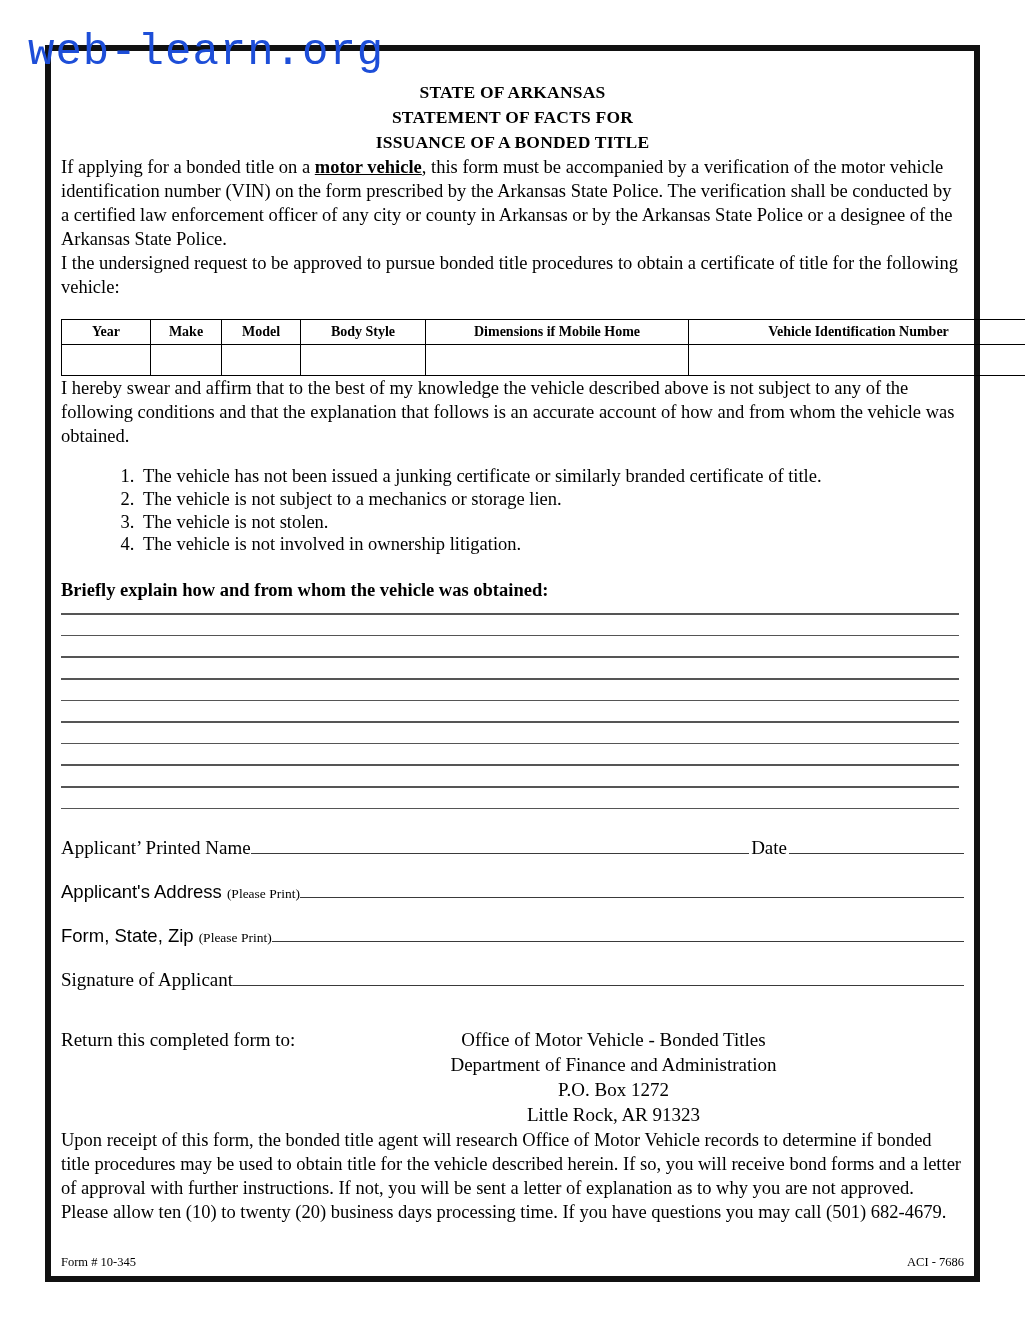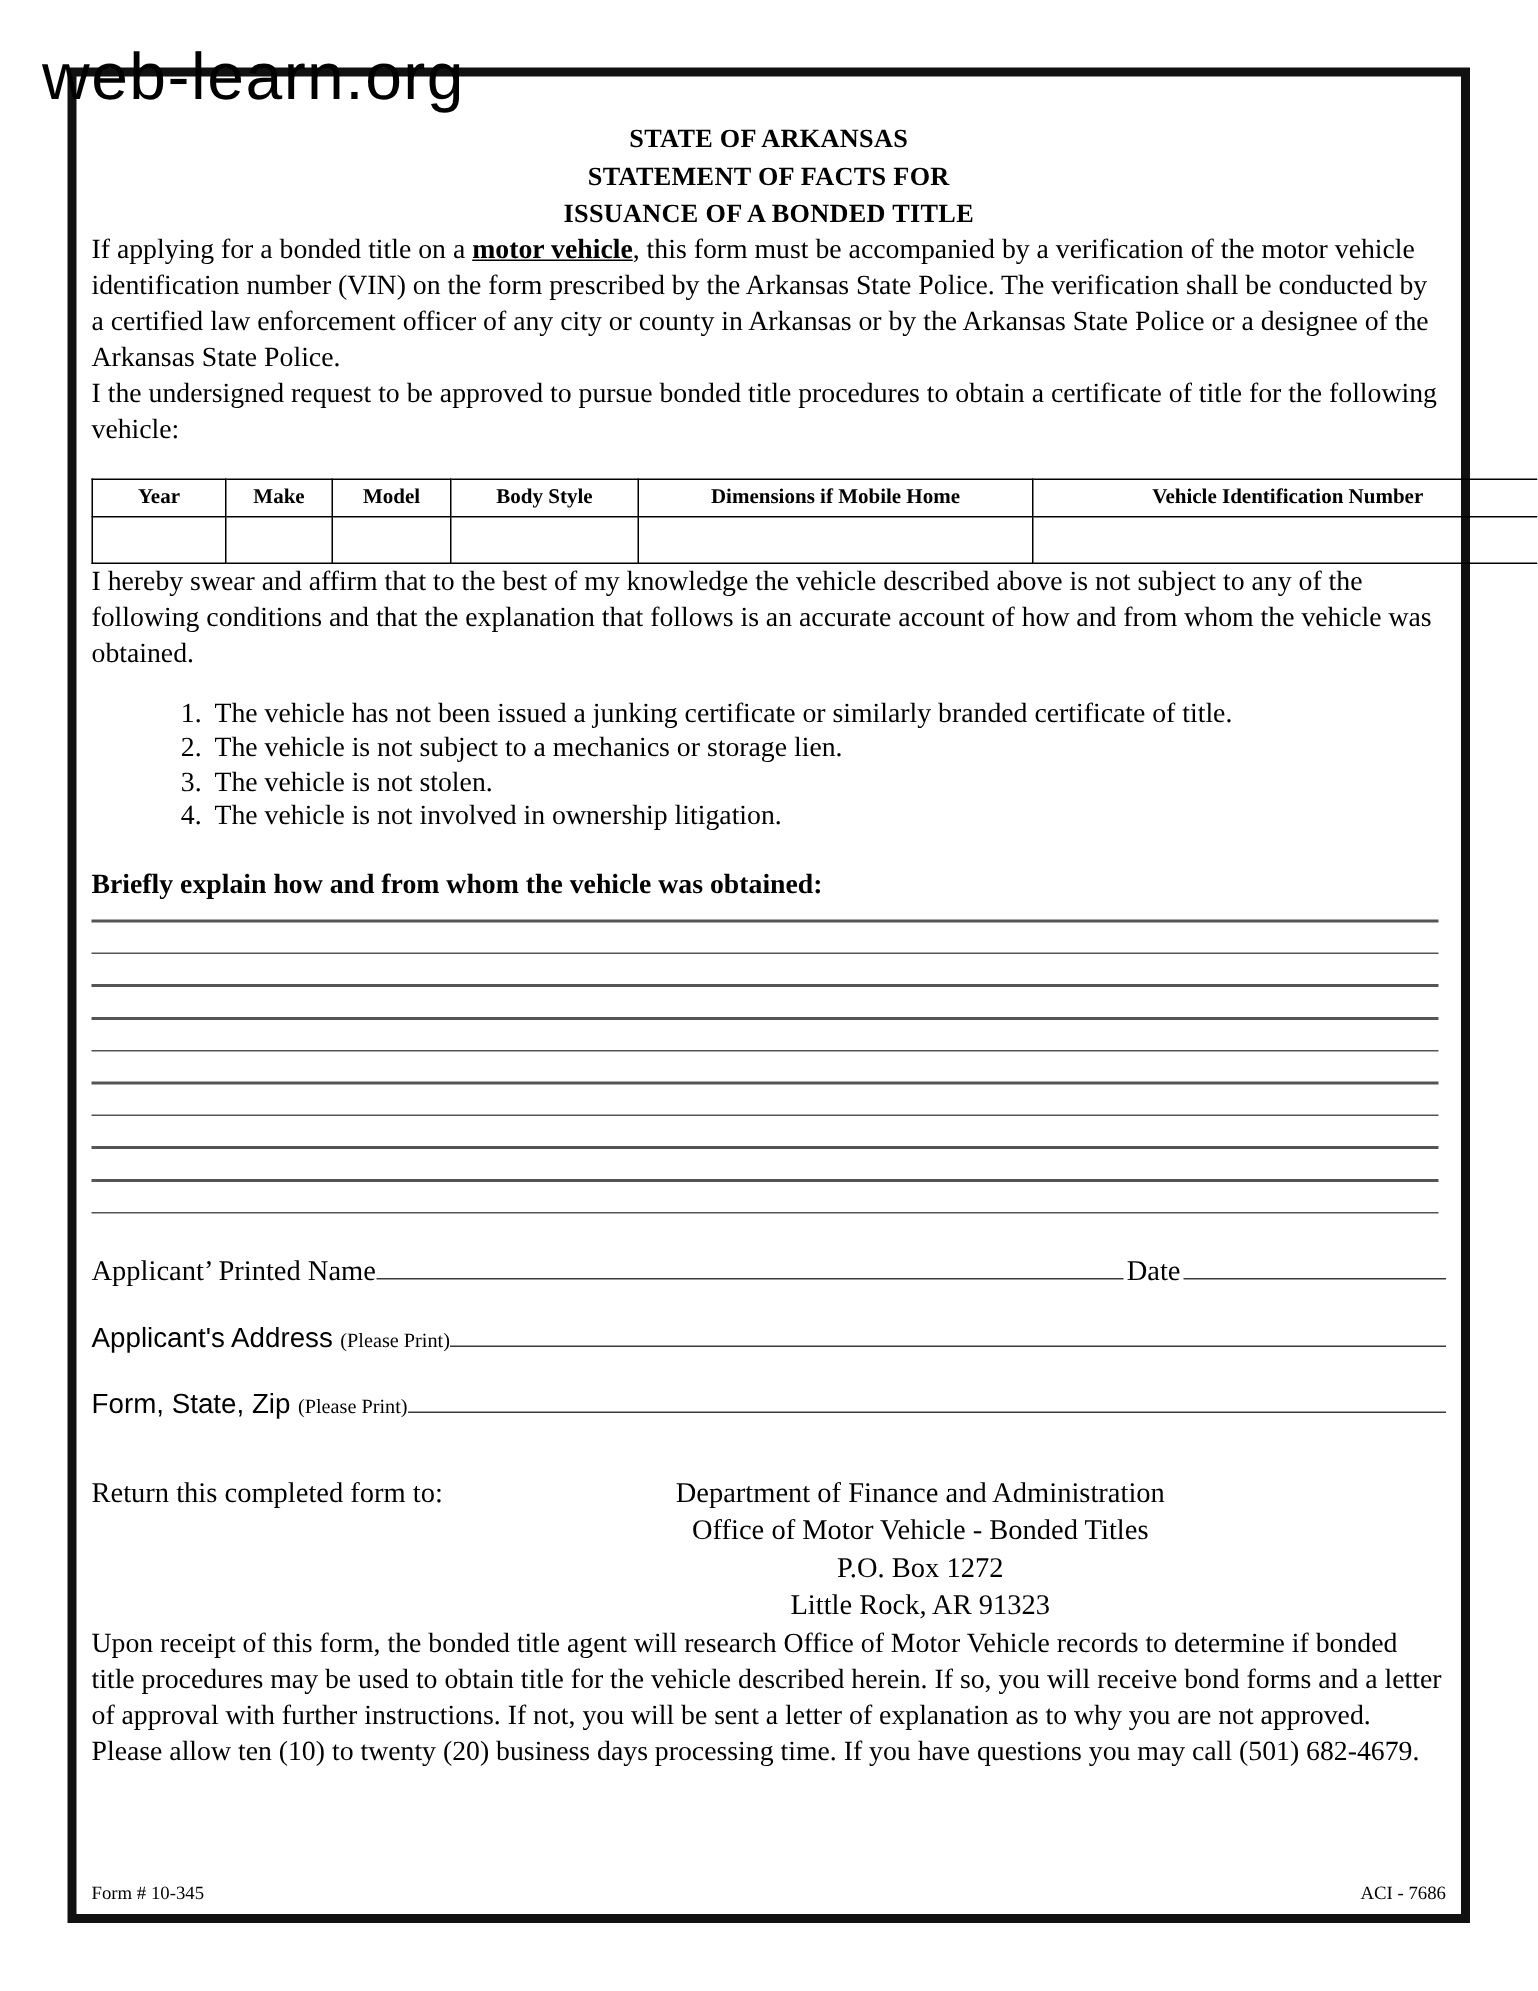--- a/index.html
+++ b/index.html
@@ -15,24 +15,24 @@
     position: relative;
     width: 1025px;
     height: 1327px;
     background: #ffffff;
     overflow: hidden;
   }
   #watermark {
     position: absolute;
     left: 28px;
     top: 27px;
-    font-family: Liberation Sans, sans-serif;
+    font-family: Liberation Mono, monospace;
     font-size: 44px;
     letter-spacing: 1px;
-    color: #000000;
+    color: #1d4ed8;
     white-space: nowrap;
     z-index: 5;
     pointer-events: none;
   }
   #sheet {
     position: absolute;
     left: 45px;
     top: 45px;
     width: 935px;
     height: 1237px;
@@ -265,28 +265,32 @@
         <span class="hint">(Please Print)</span>
         <span class="fill"></span>
       </div>
 
       <div class="field-row">
         <span class="field-label">Form, State, Zip</span>
         <span class="hint">(Please Print)</span>
         <span class="fill"></span>
       </div>
 
+      <div class="field-row">
+        <span class="field-label serif">Signature of Applicant</span>
+        <span class="fill"></span>
+      </div>
 
     </div>
 
     <div class="return-block">
       <div class="return-label">Return this completed form to:</div>
       <div class="return-address">
+        <span>Office of Motor Vehicle - Bonded Titles</span>
         <span>Department of Finance and Administration</span>
-        <span>Office of Motor Vehicle - Bonded Titles</span>
         <span>P.O. Box 1272</span>
         <span>Little Rock, AR 91323</span>
       </div>
     </div>
 
     <p class="para para-final">Upon receipt of this form, the bonded title agent will research Office of Motor Vehicle records to determine if bonded title procedures may be used to obtain title for the vehicle described herein.  If so, you will receive bond forms and a letter of approval with further instructions.  If not, you will be sent a letter of explanation as to why you are not approved.  Please allow ten (10) to twenty (20) business days processing time.   If you have questions you may call (501) 682-4679.</p>
 
     <div class="footer">
       <span>Form # 10-345</span>
       <span>ACI - 7686</span>

